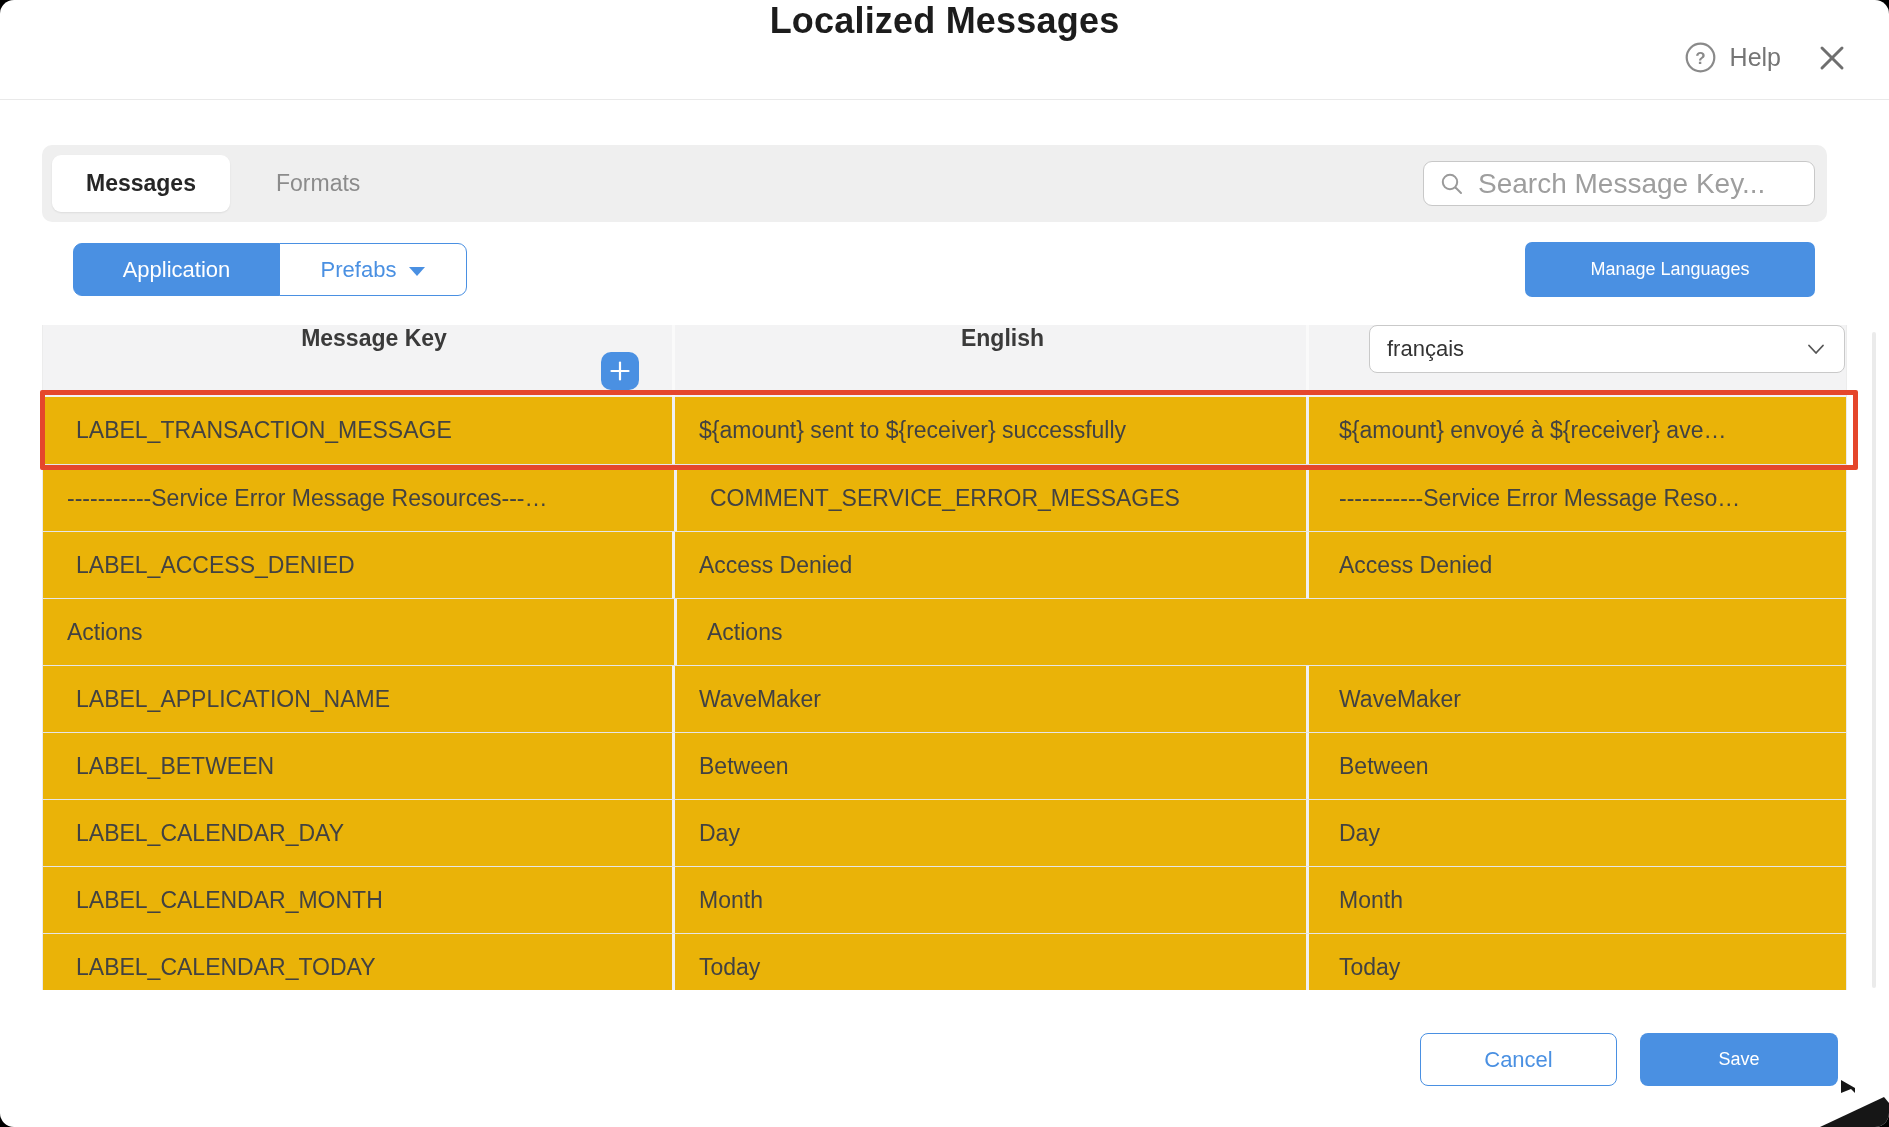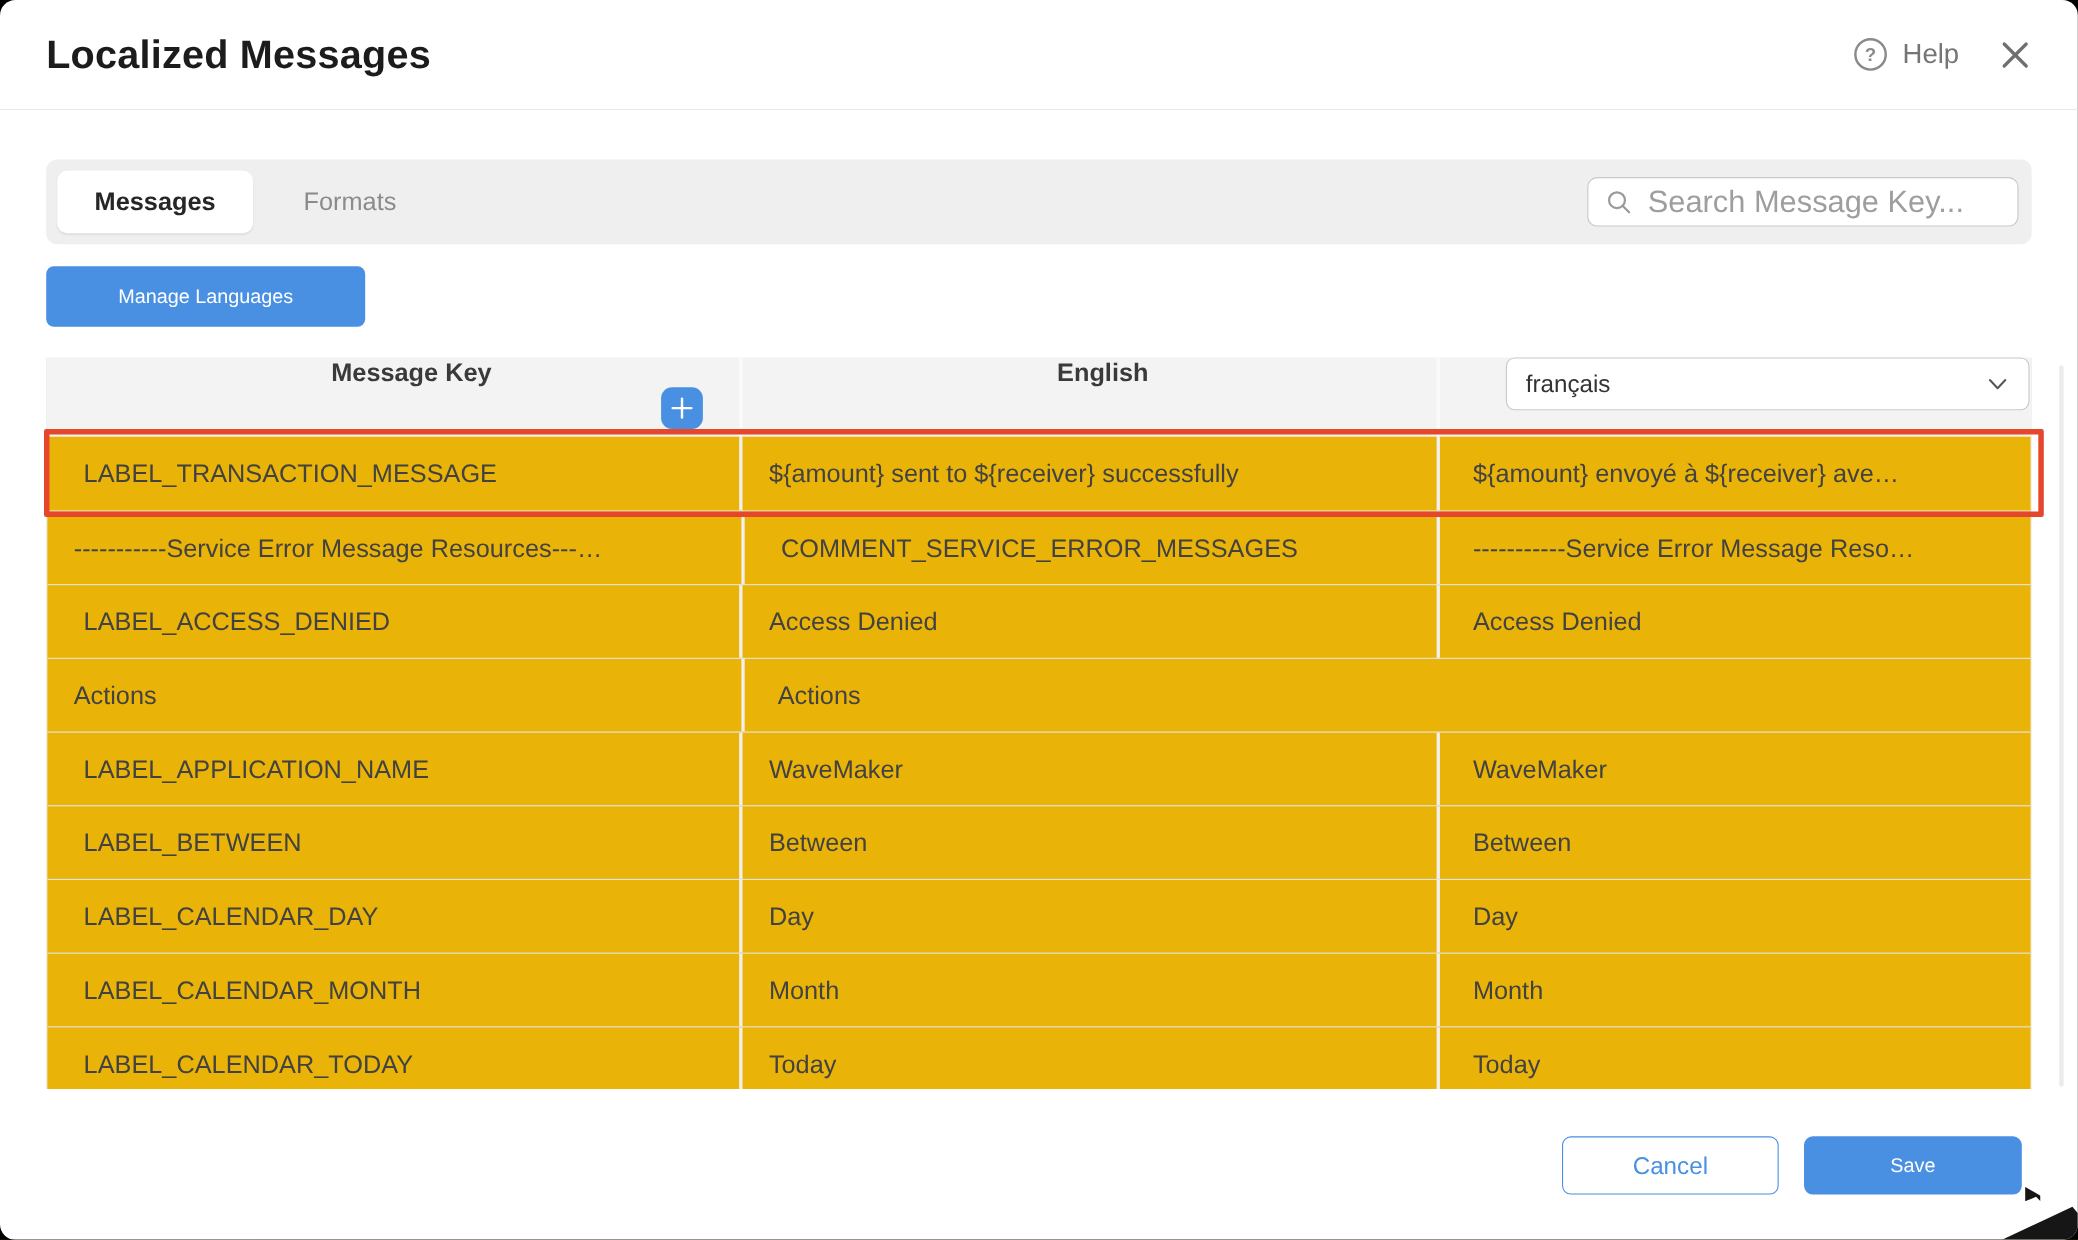--- a/index.html
+++ b/index.html
@@ -7,31 +7,31 @@
   body { font-family:"Liberation Sans","DejaVu Sans",sans-serif; }
 
   .dialog {
     position:relative; width:1889px; height:1127px;
     background:#fff; border-radius:14px; overflow:hidden;
   }
 
   
   .dlg-header {
     height:100px; display:flex; align-items:center;
-    padding:0 42px; border-bottom:1px solid #e9e9e9;
+    padding:0 42px; border-bottom:1px solid #e9e9e9;flex-direction:column;
   }
   .dlg-title { font-size:36px; font-weight:600; color:#1c1c1c; letter-spacing:.2px; }
   .header-actions { margin-left:auto; display:flex; align-items:center; gap:36px; }
   .help-btn { display:flex; align-items:center; gap:14px; cursor:pointer; }
   .help-label { font-size:25px; color:#757575; }
   .close-btn { display:flex; align-items:center; cursor:pointer; }
 
   
   .tabbar {
-    margin:45px 42px 0 42px; height:77px; background:#efefef;
+    margin:45px 62px 0 42px; height:77px; background:#efefef;
     border-radius:10px; display:flex; align-items:center; padding:0 12px 0 10px;
   }
   .tab {
     height:57px; display:flex; align-items:center; justify-content:center;
     padding:0 34px; border-radius:9px; font-size:23px; cursor:pointer;
   }
   .tab.active { background:#fff; color:#262626; font-weight:600; box-shadow:0 1px 2px rgba(0,0,0,.08); }
   .tab.inactive { color:#8b8b8b; font-weight:500; margin-left:12px; }
   .tab-spacer { flex:1; }
   .searchbox {
@@ -167,20 +167,27 @@
         <svg width="24" height="24" viewBox="0 0 24 24">
           <circle cx="10" cy="10" r="7.2" fill="none" stroke="#9a9a9a" stroke-width="2"></circle>
           <line x1="15.5" y1="15.5" x2="21" y2="21" stroke="#9a9a9a" stroke-width="2" stroke-linecap="round"></line>
         </svg>
       </span>
       <input type="text" placeholder="Search Message Key..." style="">
     </div>
   </div>
 
   <div class="toolbar">
+    <div class="segmented">
+      <button class="seg-btn seg-app">Application</button>
+      <button class="seg-btn seg-prefabs">
+        <span>Prefabs</span>
+        <span class="caret-down"></span>
+      </button>
+    </div>
     <button class="btn-primary manage-btn">Manage Languages</button>
   </div>
 
   <div class="table">
     <div class="thead">
       <div class="th col-key">
         <span>Message Key</span>
         <button class="add-btn">
           <span style="display:flex;">
             <svg width="20" height="20" viewBox="0 0 20 20">

